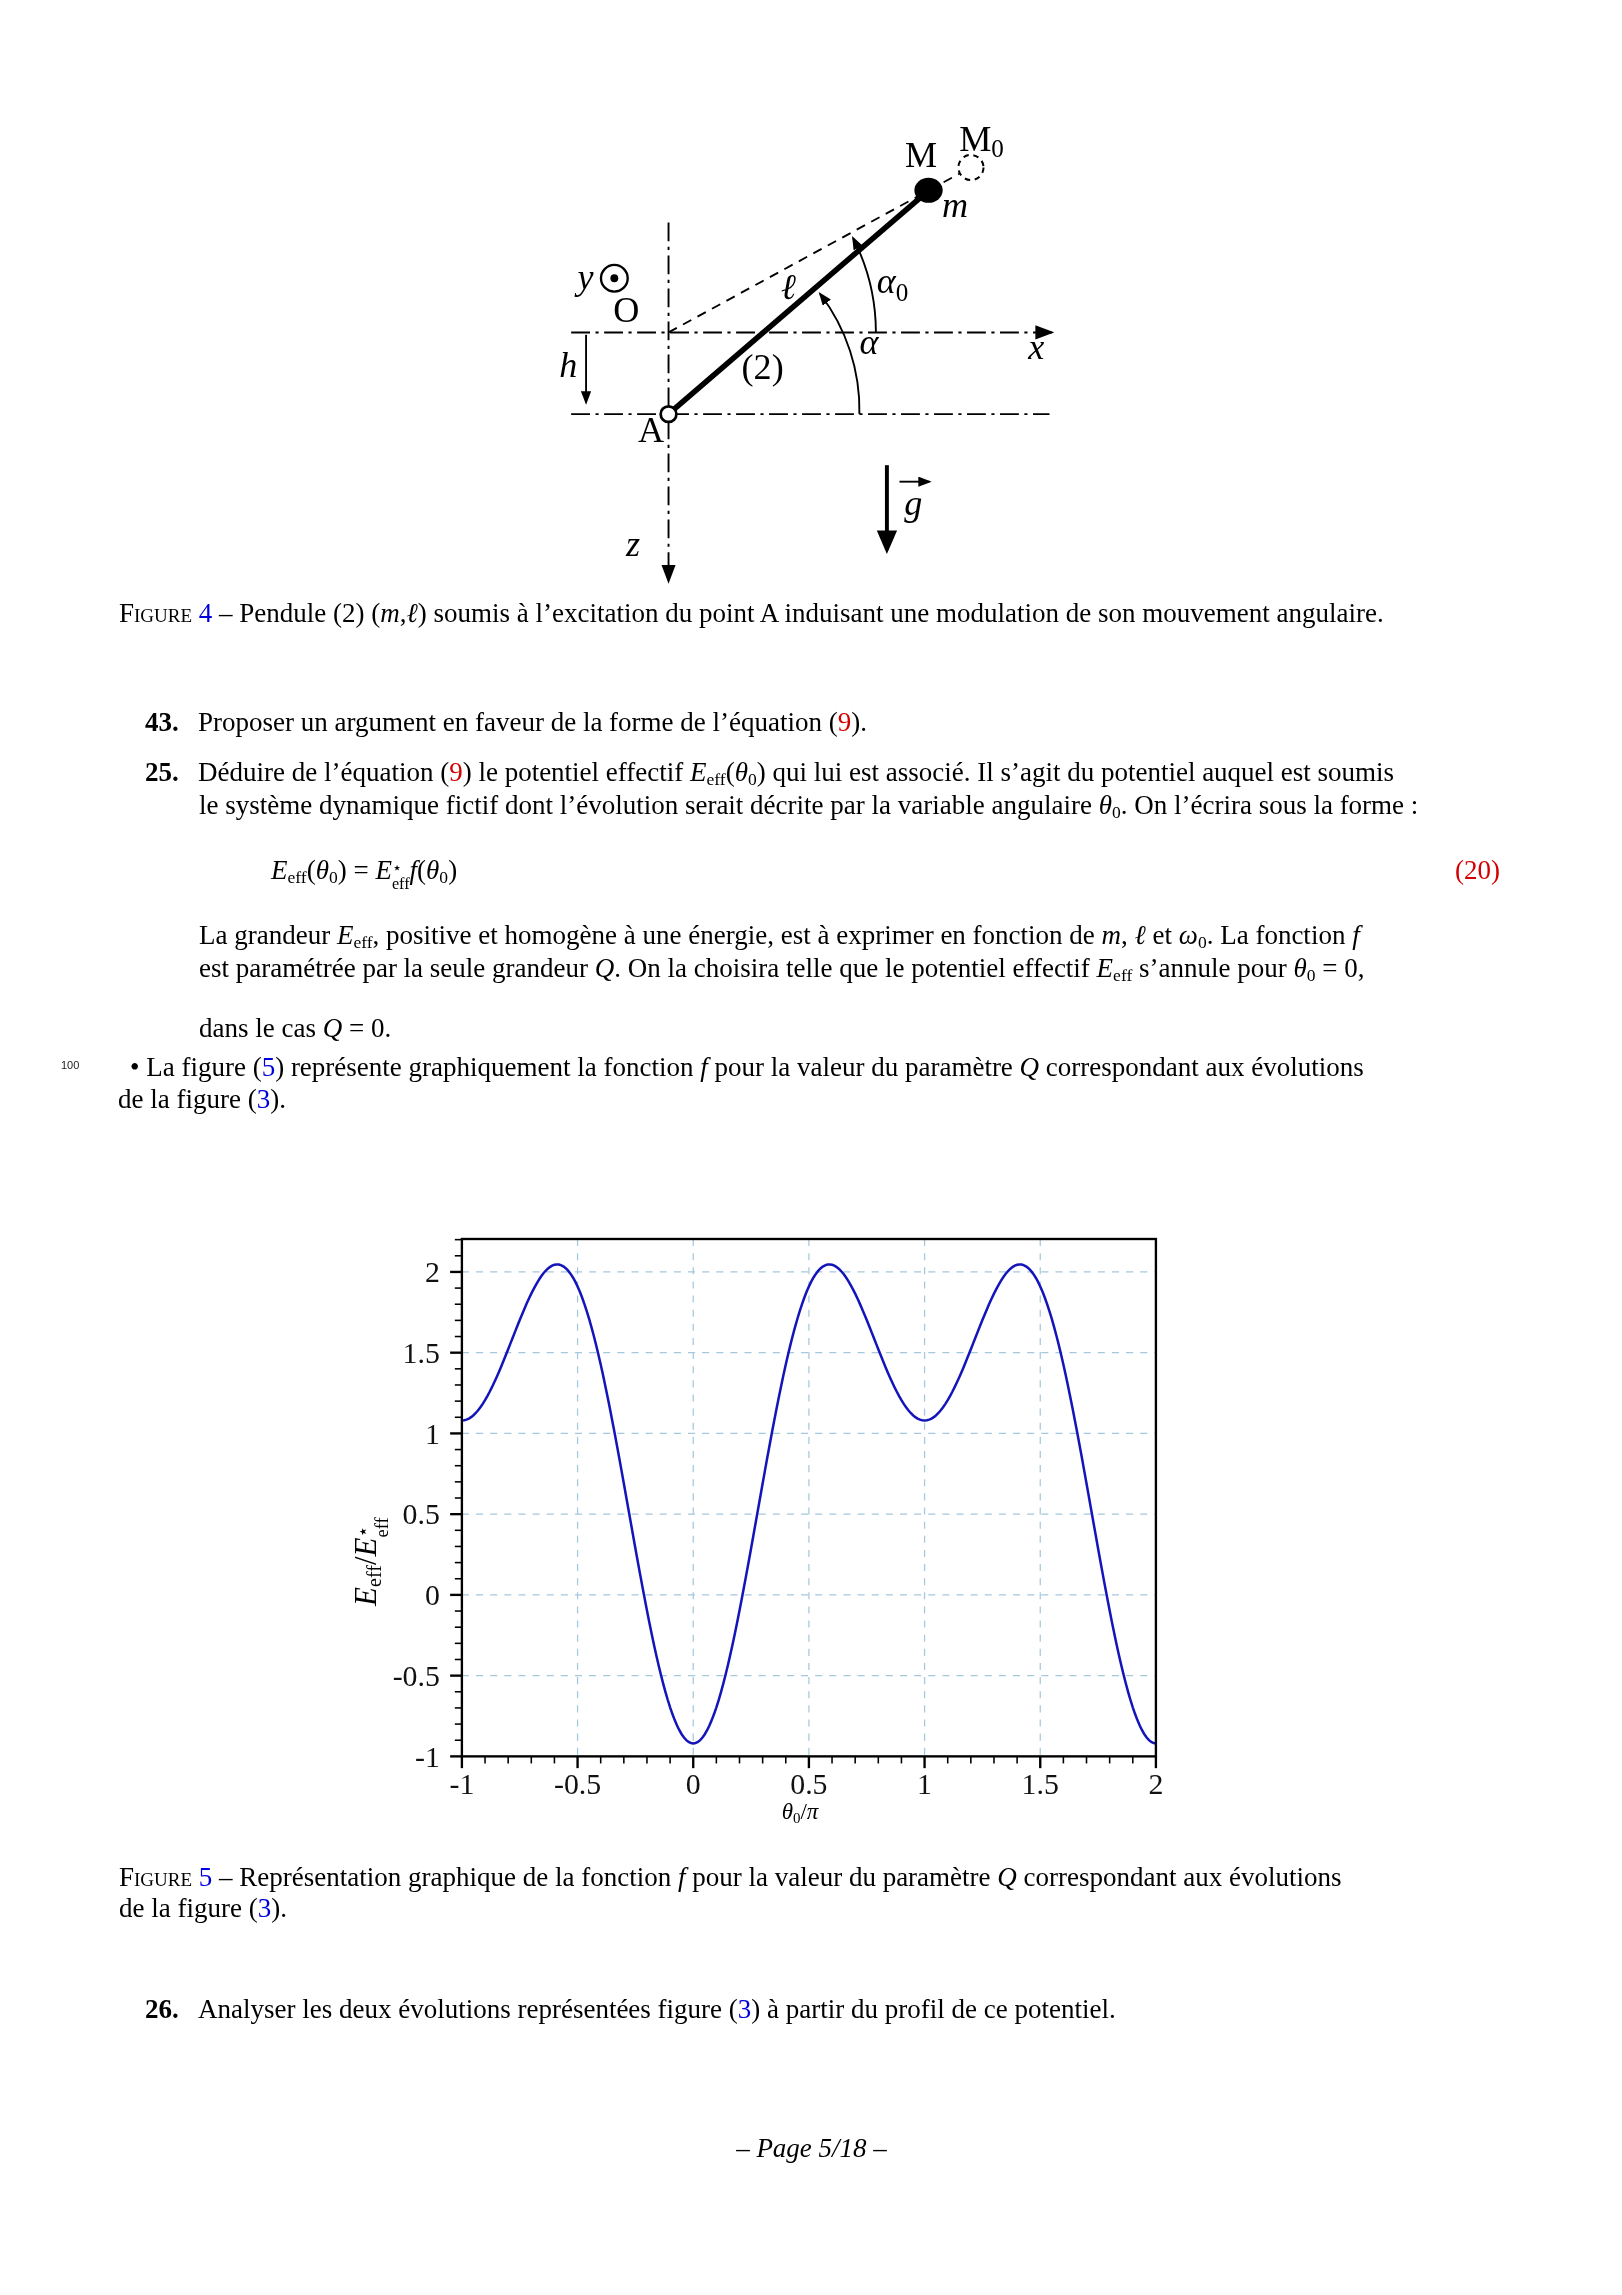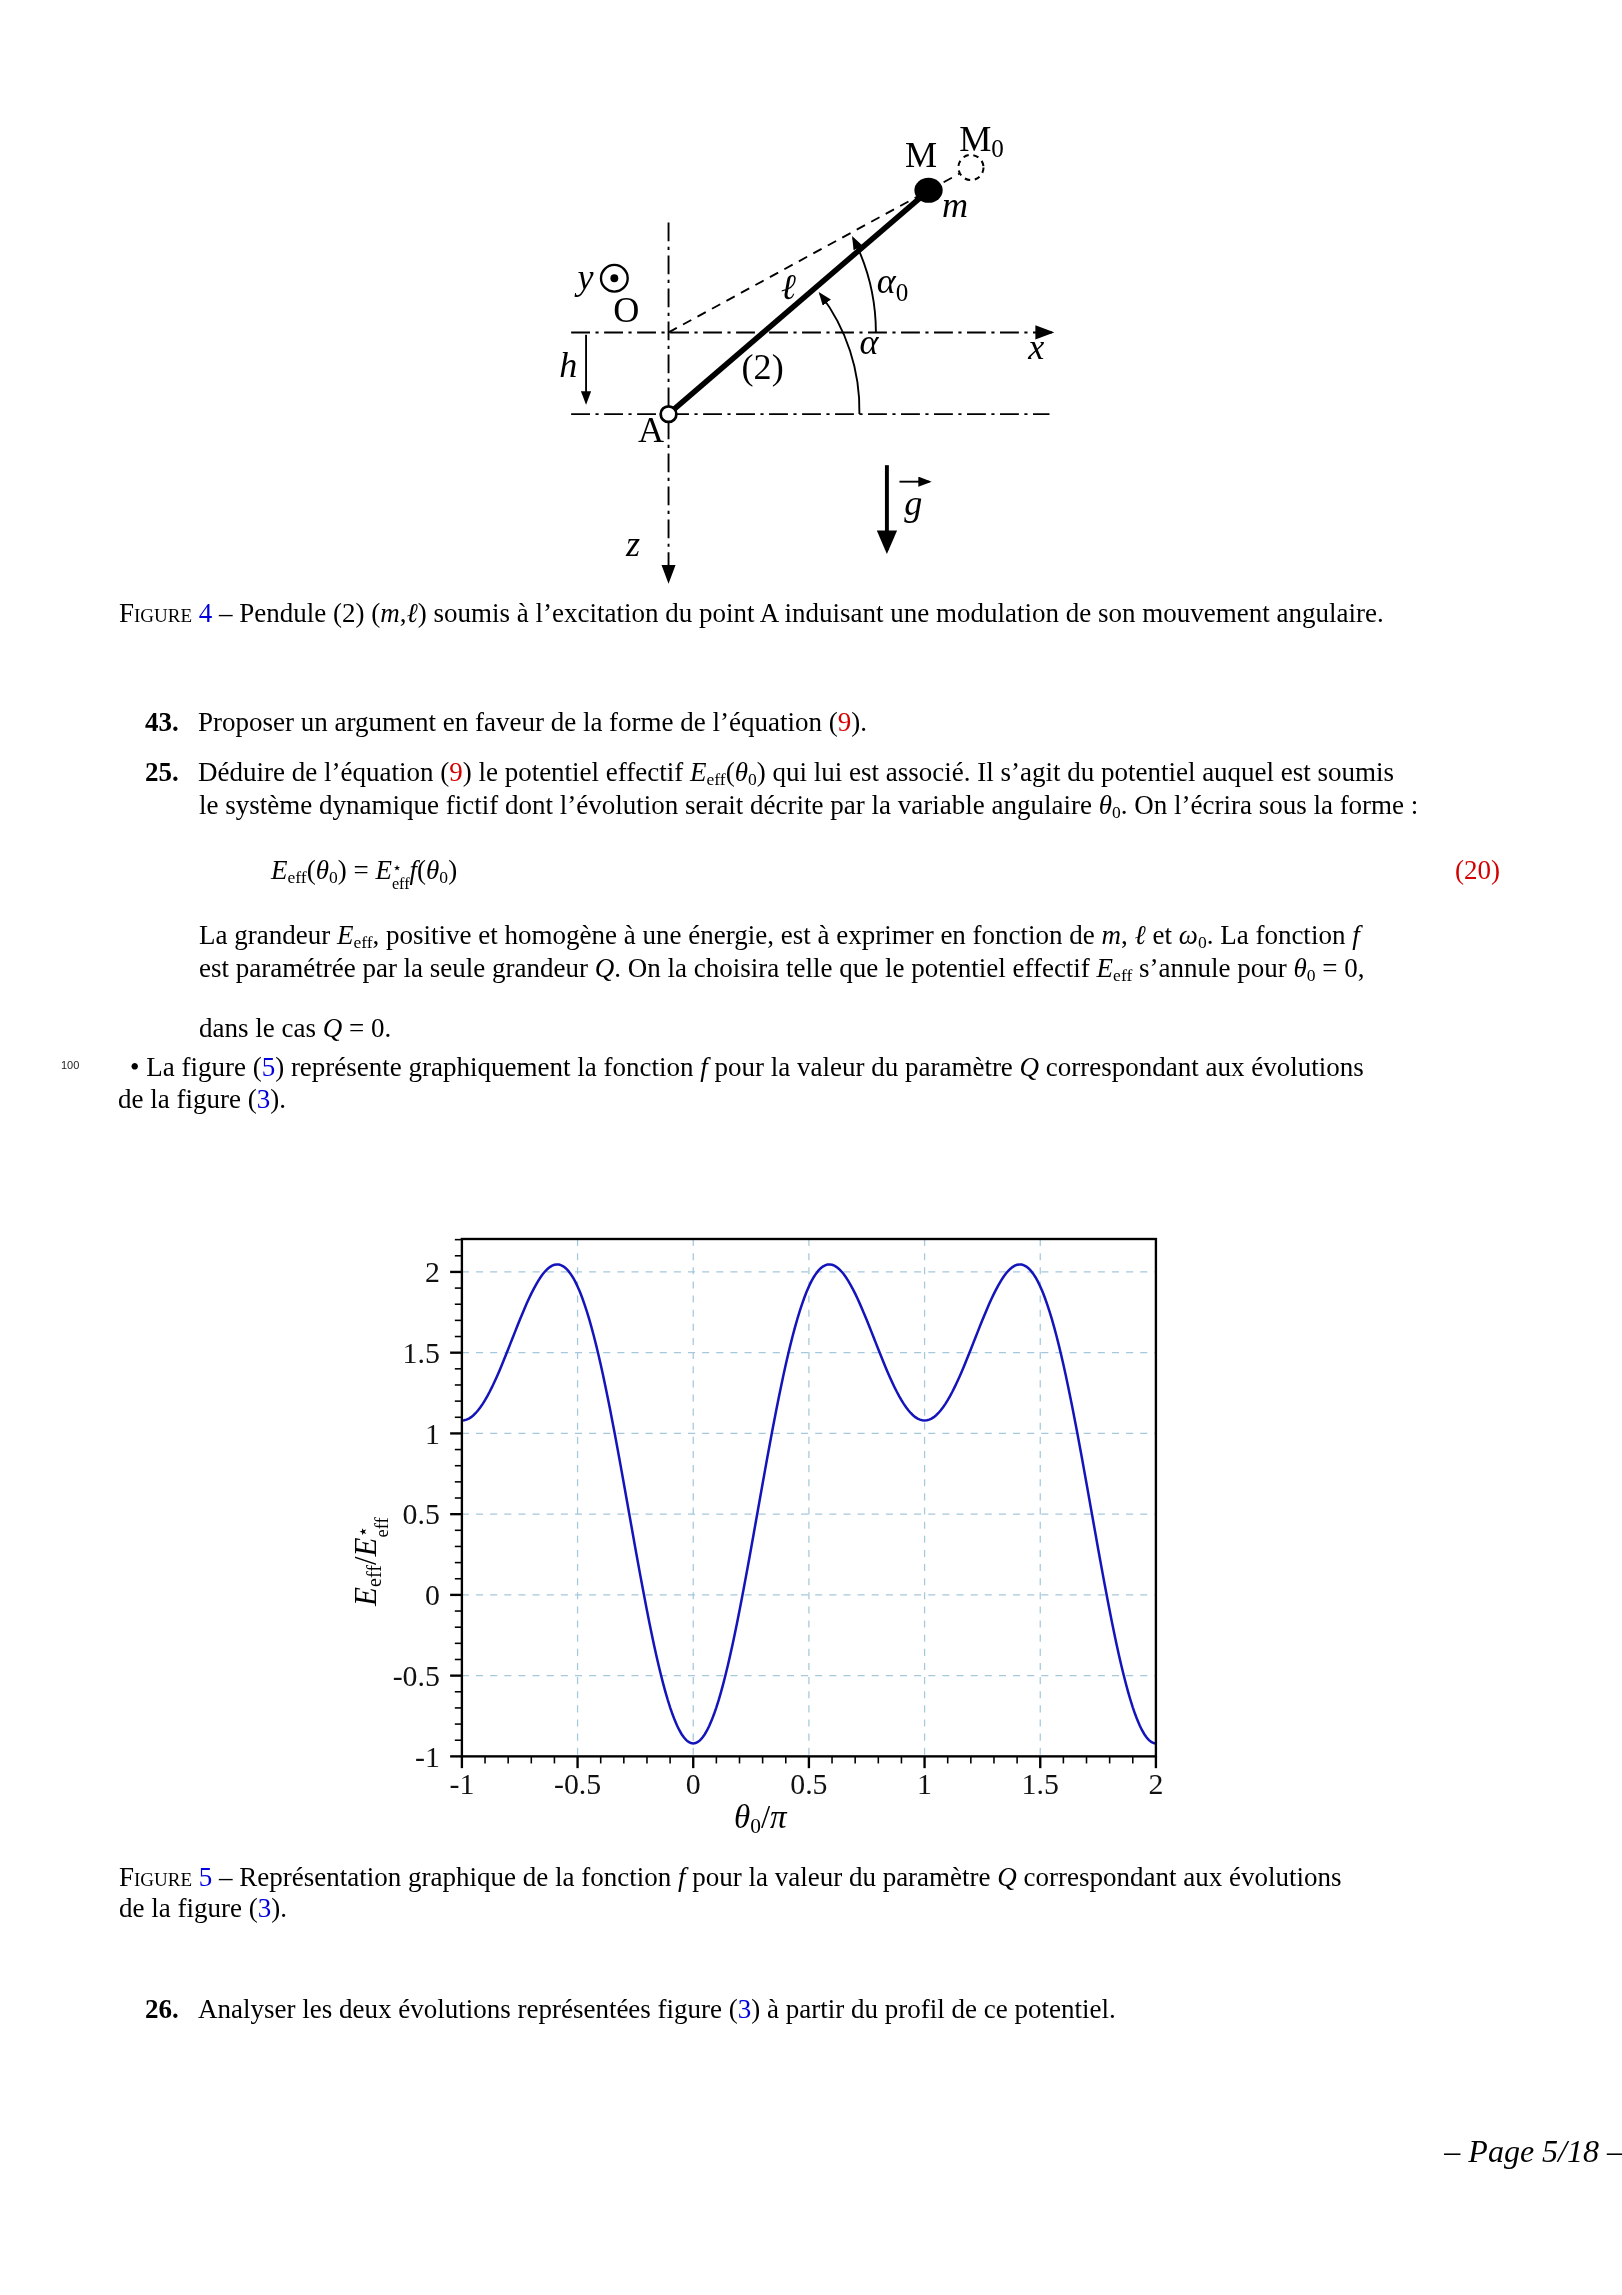--- a/index.html
+++ b/index.html
@@ -11,22 +11,22 @@
   .qnum{font-weight:bold;display:inline-block;min-width:53px;}
   .seg-n{}
   .seg-i{font-style:italic;}
   .seg-r{color:#d40000;}
   .seg-bl{color:#0000dd;}
   .seg-sc{font-variant:small-caps;}
   .seg-sub{font-size:65%;vertical-align:-0.25em;}
   .ss{display:inline-block;font-size:60%;line-height:1.02;vertical-align:-0.62em;text-align:left;}
   .ss span{display:block;}
   .marginno{position:absolute;font-family:"Liberation Sans","DejaVu Sans",sans-serif;font-size:11px;color:#222;}
-  .footer{position:absolute;left:0;width:1623px;text-align:right;font-size:32px;font-style:italic;}
-  .xlabel{position:absolute;left:734px;top:1799px;width:236px;text-align:left;font-size:33px;}
+  .footer{position:absolute;left:0;width:1623px;text-align:center;font-size:27px;font-style:italic;}
+  .xlabel{position:absolute;left:682px;top:1799px;width:236px;text-align:center;font-size:23px;}
   .ylabel{position:absolute;left:348px;top:1606px;font-size:31px;transform:rotate(-90deg);transform-origin:0 0;white-space:nowrap;}
   svg text{font-family:"Liberation Serif","DejaVu Serif",serif;}
   .dt{font-size:46px;}
   .dti{font-size:46px;font-style:italic;}
   .dsub{font-size:32px;}
   .tick-label{font-size:38px;fill:#111;}
 </style>
 </head>
 <body>
 

